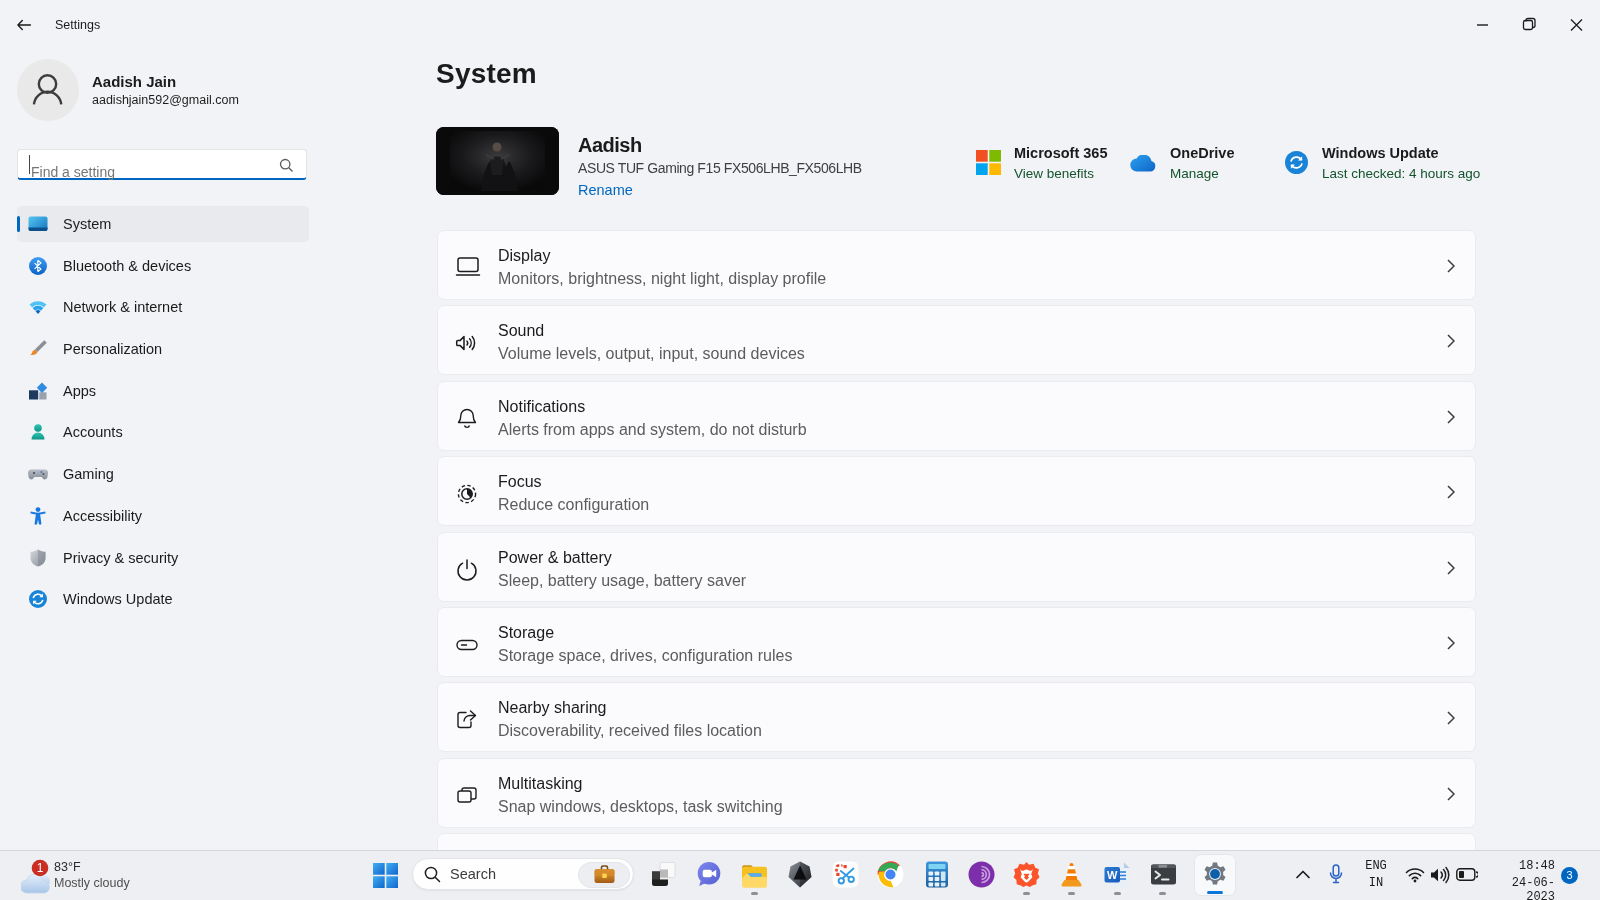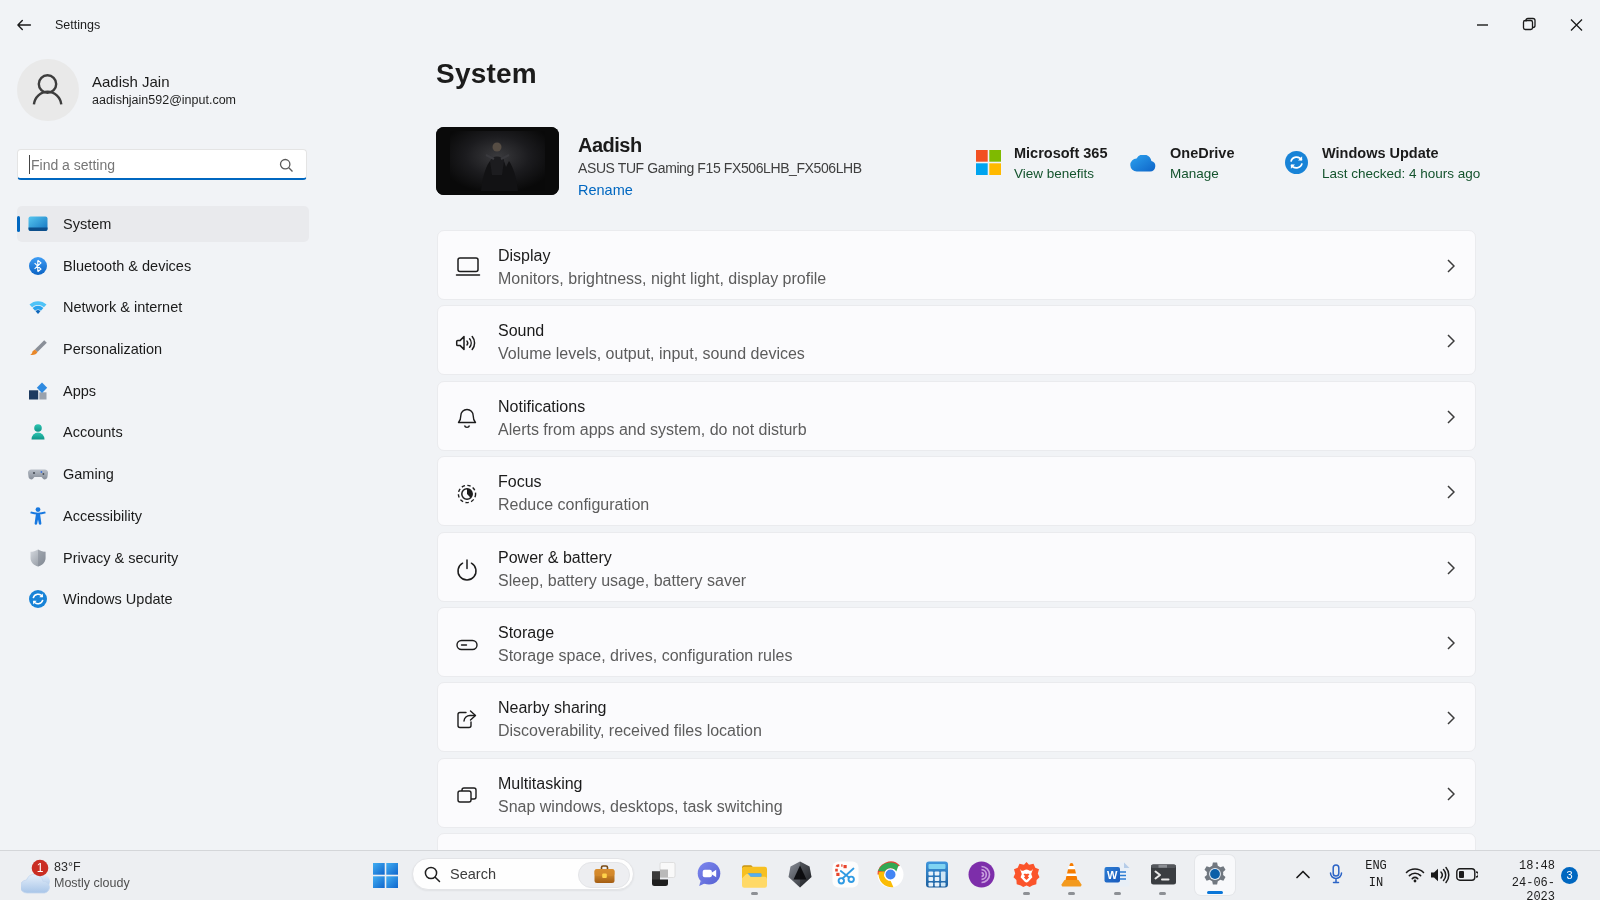--- a/index.html
+++ b/index.html
@@ -4,24 +4,24 @@
 html,body{margin:0;padding:0;width:1600px;height:900px;overflow:hidden;
  font-family:"Liberation Sans",sans-serif;background:#f1f3f6;color:#1b1b1b;}
 *{box-sizing:border-box;}
 .abs{position:absolute;}
 
 #backbtn{left:12px;top:13px;width:24px;height:24px;}
 #apptitle{left:55px;top:18px;font-size:12.5px;color:#1b1b1b;}
 #wincontrols{right:0;top:0;height:50px;display:flex;}
 
 #avatar{left:17px;top:59px;width:62px;height:62px;border-radius:50%;background:#e9e9e9;}
-#profname{left:92px;top:73px;font-size:15px;font-weight:normal;}
+#profname{left:92px;top:73px;font-size:15px;font-weight:bold;}
 #profmail{left:92px;top:93px;font-size:12.5px;color:#1f1f1f;}
 #searchbox{left:17px;top:149px;width:290px;height:31px;background:#fff;border:1px solid #e4e4e4;border-bottom:2px solid #0067c0;border-radius:4px;}
-#searchbox .ph{position:absolute;left:13px;top:7px;font-size:14px;color:#767676;}
+#searchbox .ph{position:absolute;left:13px;top:14px;font-size:14px;color:#767676;}
 #searchbox .caret{position:absolute;left:11px;top:5px;width:1px;height:19px;background:#444;}
 #searchbox svg{position:absolute;right:12px;top:8px;}
 #nav{left:0;top:206px;width:324px;}
 .navitem{position:relative;height:36px;margin:0 15px 5.7px 17px;border-radius:5px;display:flex;align-items:center;}
 .navitem.sel{background:#e9eaed;}
 .navitem.sel::before{content:"";position:absolute;left:0px;top:10px;width:3px;height:16px;border-radius:2px;background:#0067c0;}
 .navitem svg{margin-left:11px;}
 .navitem .lbl{margin-left:15px;font-size:14.5px;color:#1b1b1b;}
 
 #maintitle{left:436px;top:58px;font-size:28px;font-weight:bold;letter-spacing:.2px;}
@@ -64,21 +64,21 @@
 <svg width="47" height="50" viewBox="0 0 47 50">
       <path d="M18 19.5 29 30.5 M29 19.5 18 30.5" stroke="#1b1b1b" stroke-width="1.3"></path>
     </svg>
 </div>
 
 <div id="avatar" class="abs"><svg width="62" height="62" viewBox="0 0 62 62">
       <circle cx="30.5" cy="25" r="8.7" fill="none" stroke="#3d3d3d" stroke-width="2.4"></circle>
       <path d="M16.9 45.4 a13.8 14.3 0 0 1 27.4 0" fill="none" stroke="#3d3d3d" stroke-width="2.4"></path>
     </svg></div>
 <div id="profname" class="abs">Aadish Jain</div>
-<div id="profmail" class="abs">aadishjain592@input.com</div>
+<div id="profmail" class="abs">aadishjain592@gmail.com</div>
 <div id="searchbox" class="abs">
     <span class="caret"></span>
     <span class="ph">Find a setting</span>
 <svg width="15" height="15" viewBox="0 0 15 15">
       <circle cx="6.2" cy="6.2" r="4.7" fill="none" stroke="#5a5a5a" stroke-width="1.3"></circle>
       <path d="M9.8 9.8 13.5 13.5" stroke="#5a5a5a" stroke-width="1.3"></path>
     </svg>
   </div>
 <div id="nav" class="abs">
 <div class="navitem sel">

